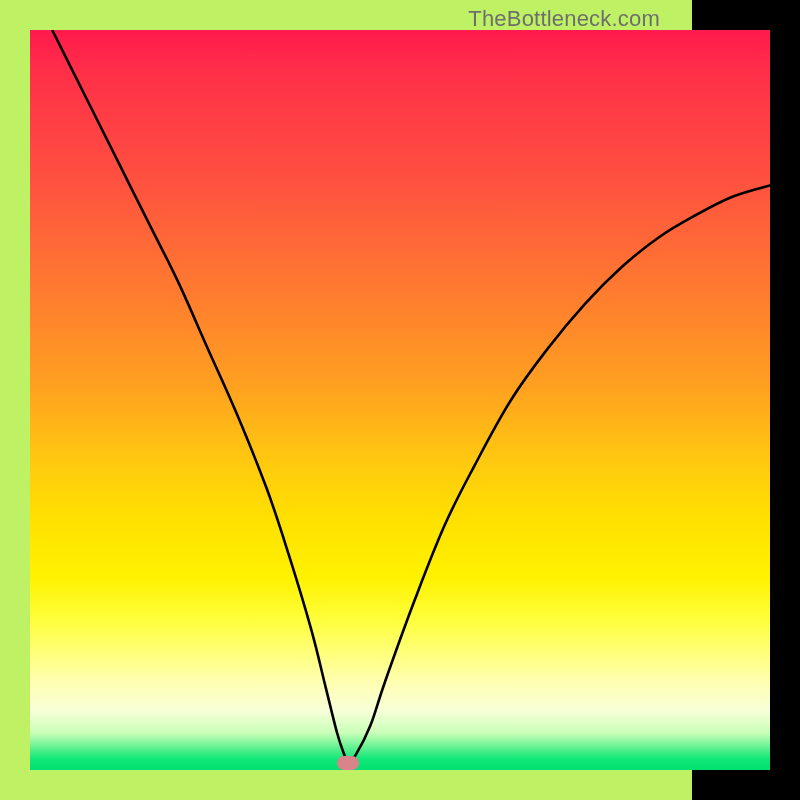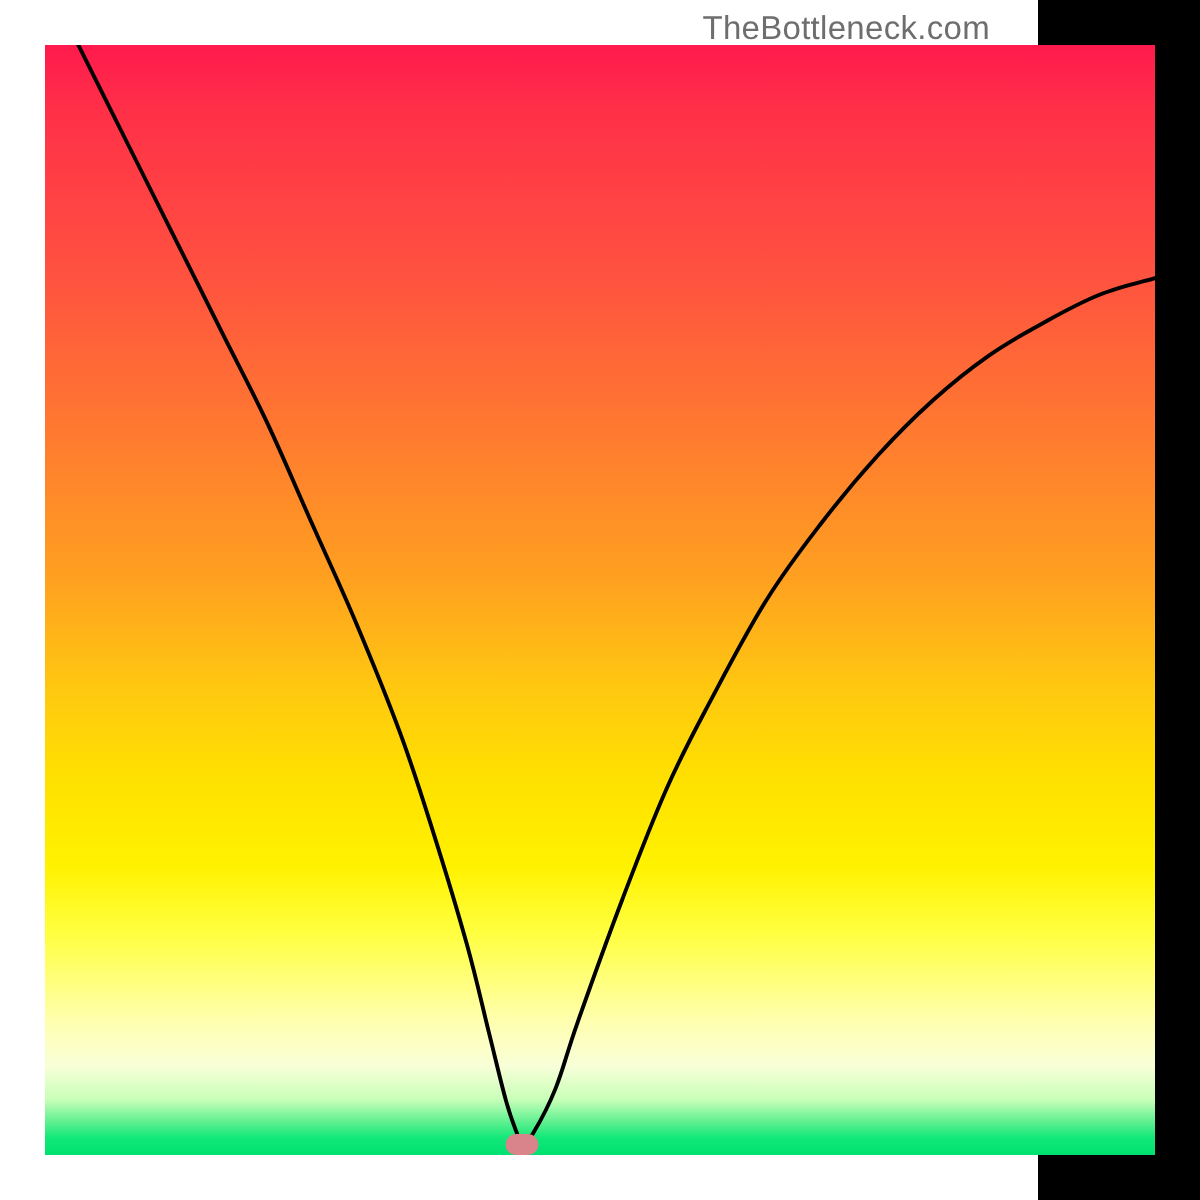--- a/index.html
+++ b/index.html
@@ -8,21 +8,21 @@
     width: 800px;
     height: 800px;
     overflow: hidden;
     background: #000;
     font-family: Arial, Helvetica, sans-serif;
   }
   .frame {
     position: relative;
     width: 692px;
     height: 800px;
-    background: #ffffff;
+    background: #bef264;
   }
   .plot-area {
     position: absolute;
     left: 30px;
     top: 30px;
     width: 740px;
     height: 740px;
     background: linear-gradient(
       to bottom,
       #ff1a4d 0%,

